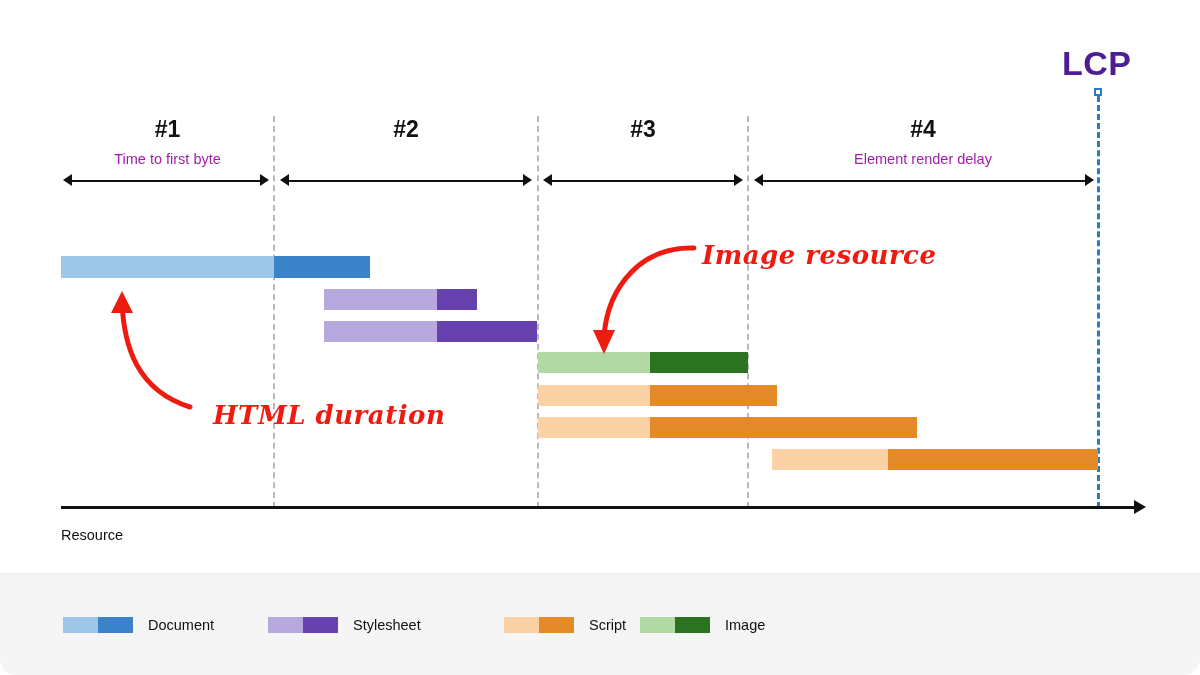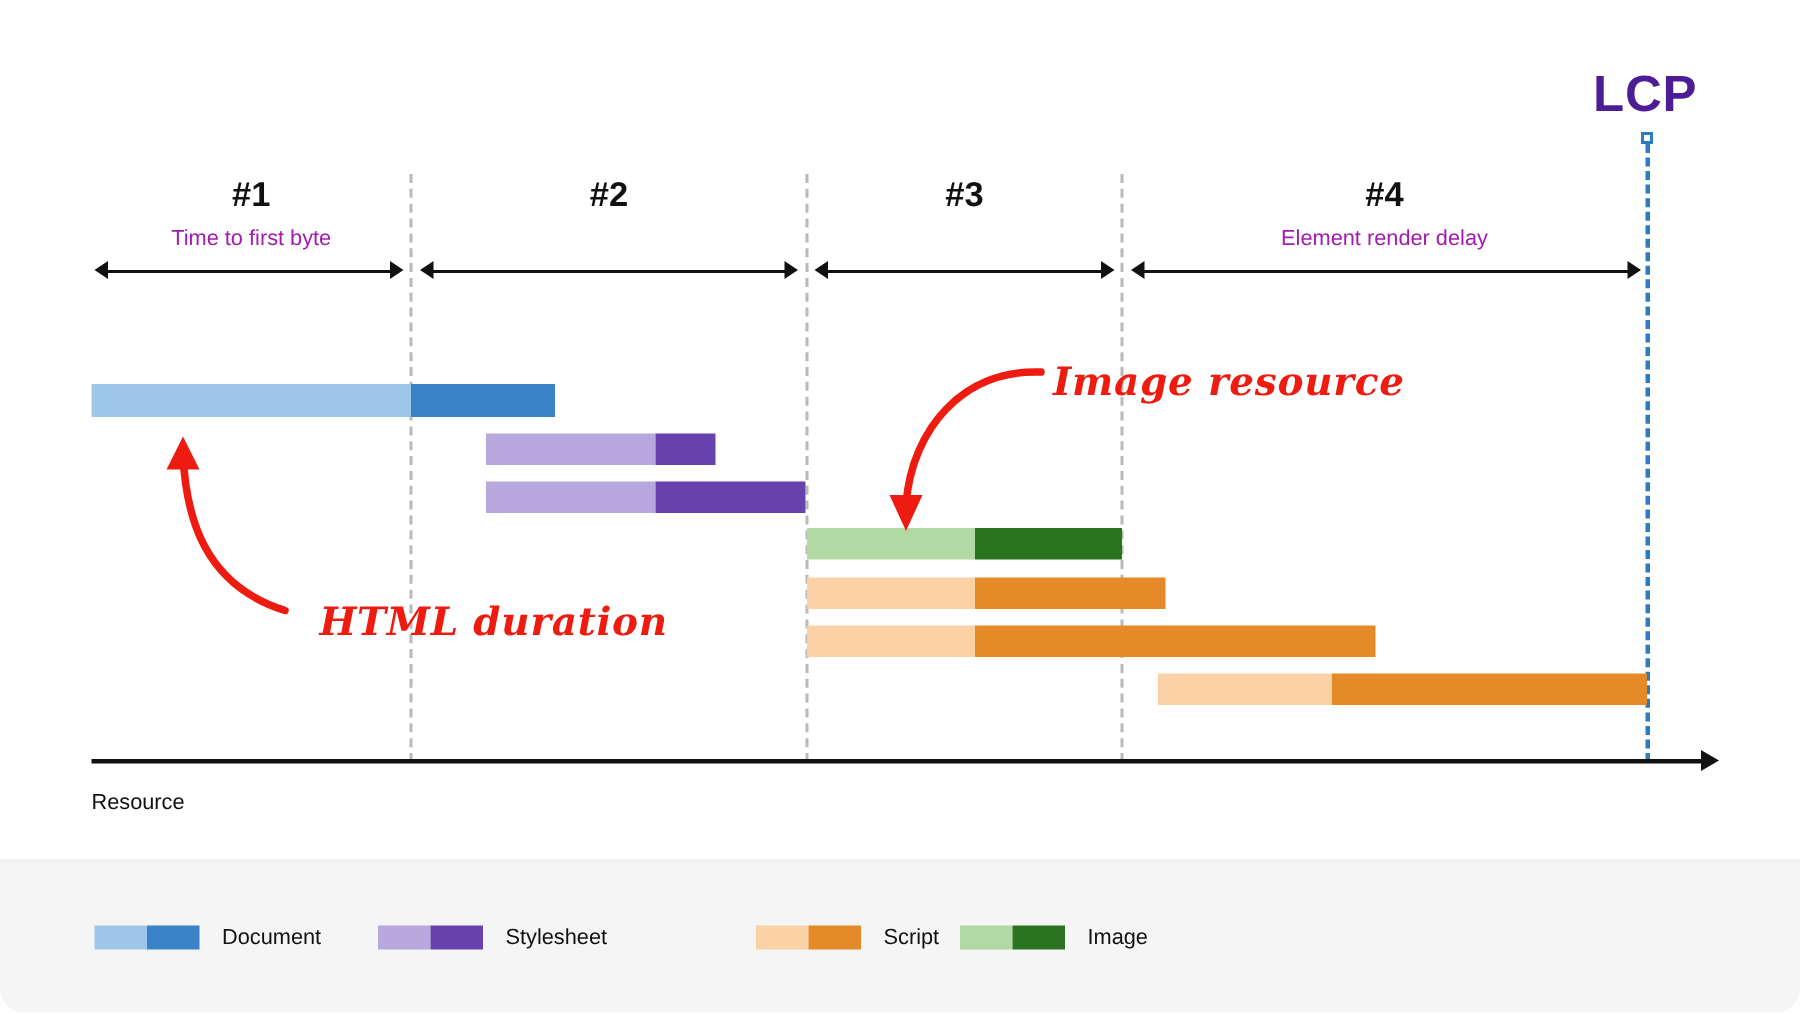--- a/index.html
+++ b/index.html
@@ -229,21 +229,21 @@
     <div class="legend-items">
 
       <div class="legend-item" style="left:63px;top:43px;">
         <span class="legend-swatch">
           <span class="half" style="background:#9ec6e9;"></span>
           <span class="half" style="background:#3b83c8;"></span>
         </span>
         <span class="legend-text">Document</span>
       </div>
 
-      <div class="legend-item" style="left:252px;top:43px;justify-content:space-between;">
+      <div class="legend-item" style="left:268px;top:43px;justify-content:space-between;">
         <span class="legend-swatch">
           <span class="half" style="background:#b7a8dd;"></span>
           <span class="half" style="background:#6741ad;"></span>
         </span>
         <span class="legend-text">Stylesheet</span>
       </div>
 
       <div class="legend-item" style="left:466px;top:43px;padding-left:38px;">
         <span class="legend-swatch">
           <span class="half" style="background:#fad2a6;"></span>

